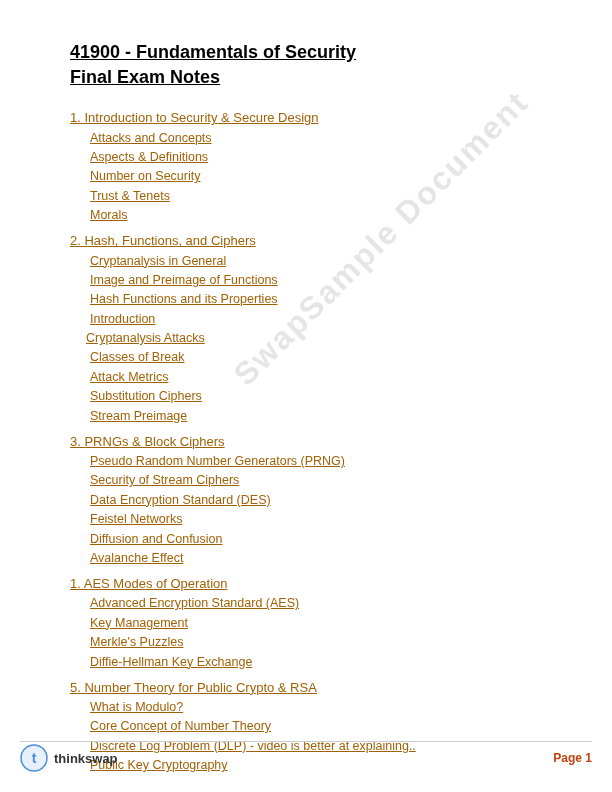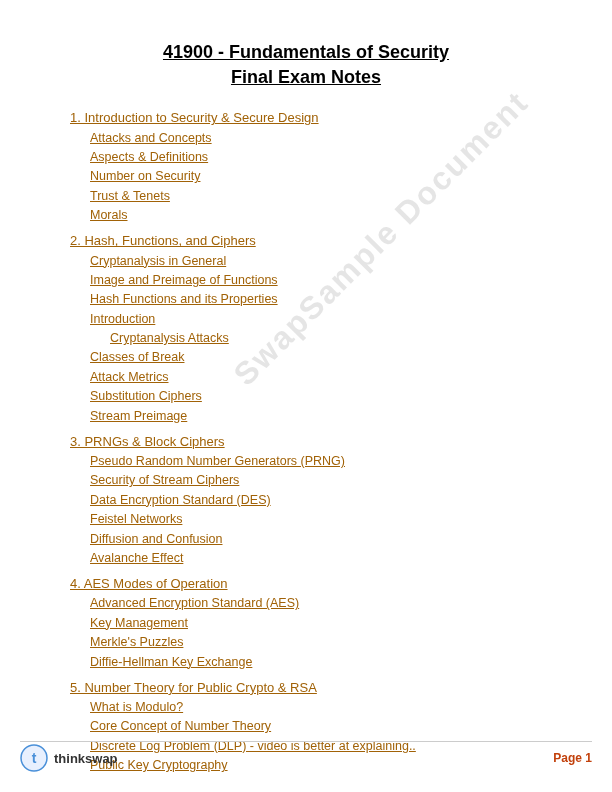--- a/index.html
+++ b/index.html
@@ -19,21 +19,20 @@
     }
 
     .page {
       width: 612px;
       height: 792px;
       padding: 40px 70px 40px 70px;
       position: relative;
     }
 
     .title-section {
-      text-align: center;
       margin-bottom: 18px;
     }
 
     .main-title {
       font-size: 18px;
       font-weight: bold;
       text-decoration: underline;
       color: #000000;
       line-height: 1.4;
     }
@@ -53,21 +52,21 @@
       margin-top: 6px;
       font-size: 13px;
     }
 
     .level-2 {
       margin-left: 20px;
       font-size: 12.5px;
     }
 
     .level-3 {
-      margin-left: 40px;
+      margin-left: 16px;
       font-size: 12.5px;
     }
 
     .watermark {
       position: absolute;
       top: 220px;
       right: 30px;
       font-size: 32px;
       color: rgba(150, 150, 150, 0.25);
       transform: rotate(-45deg);
@@ -151,21 +150,21 @@
       <a class="toc-link level-2" href="#">Attack Metrics</a>
       <a class="toc-link level-2" href="#">Substitution Ciphers</a>
       <a class="toc-link level-2" href="#">Stream Preimage</a>
       <a class="toc-link level-1" href="#">3. PRNGs &amp; Block Ciphers</a>
       <a class="toc-link level-2" href="#">Pseudo Random Number Generators (PRNG)</a>
       <a class="toc-link level-2" href="#">Security of Stream Ciphers</a>
       <a class="toc-link level-2" href="#">Data Encryption Standard (DES)</a>
       <a class="toc-link level-2" href="#">Feistel Networks</a>
       <a class="toc-link level-2" href="#">Diffusion and Confusion</a>
       <a class="toc-link level-2" href="#">Avalanche Effect</a>
-      <a class="toc-link level-1" href="#">4. AES Modes of Operation</a>
+      <a class="toc-link level-1" href="#">1. AES Modes of Operation</a>
       <a class="toc-link level-2" href="#">Advanced Encryption Standard (AES)</a>
       <a class="toc-link level-2" href="#">Key Management</a>
       <a class="toc-link level-2" href="#">Merkle's Puzzles</a>
       <a class="toc-link level-2" href="#">Diffie-Hellman Key Exchange</a>
       <a class="toc-link level-1" href="#">5. Number Theory for Public Crypto &amp; RSA</a>
       <a class="toc-link level-2" href="#">What is Modulo?</a>
       <a class="toc-link level-2" href="#">Core Concept of Number Theory</a>
       <a class="toc-link level-2" href="#">Discrete Log Problem (DLP) - video is better at explaining..</a>
       <a class="toc-link level-2" href="#">Public Key Cryptography</a>
     </div>

